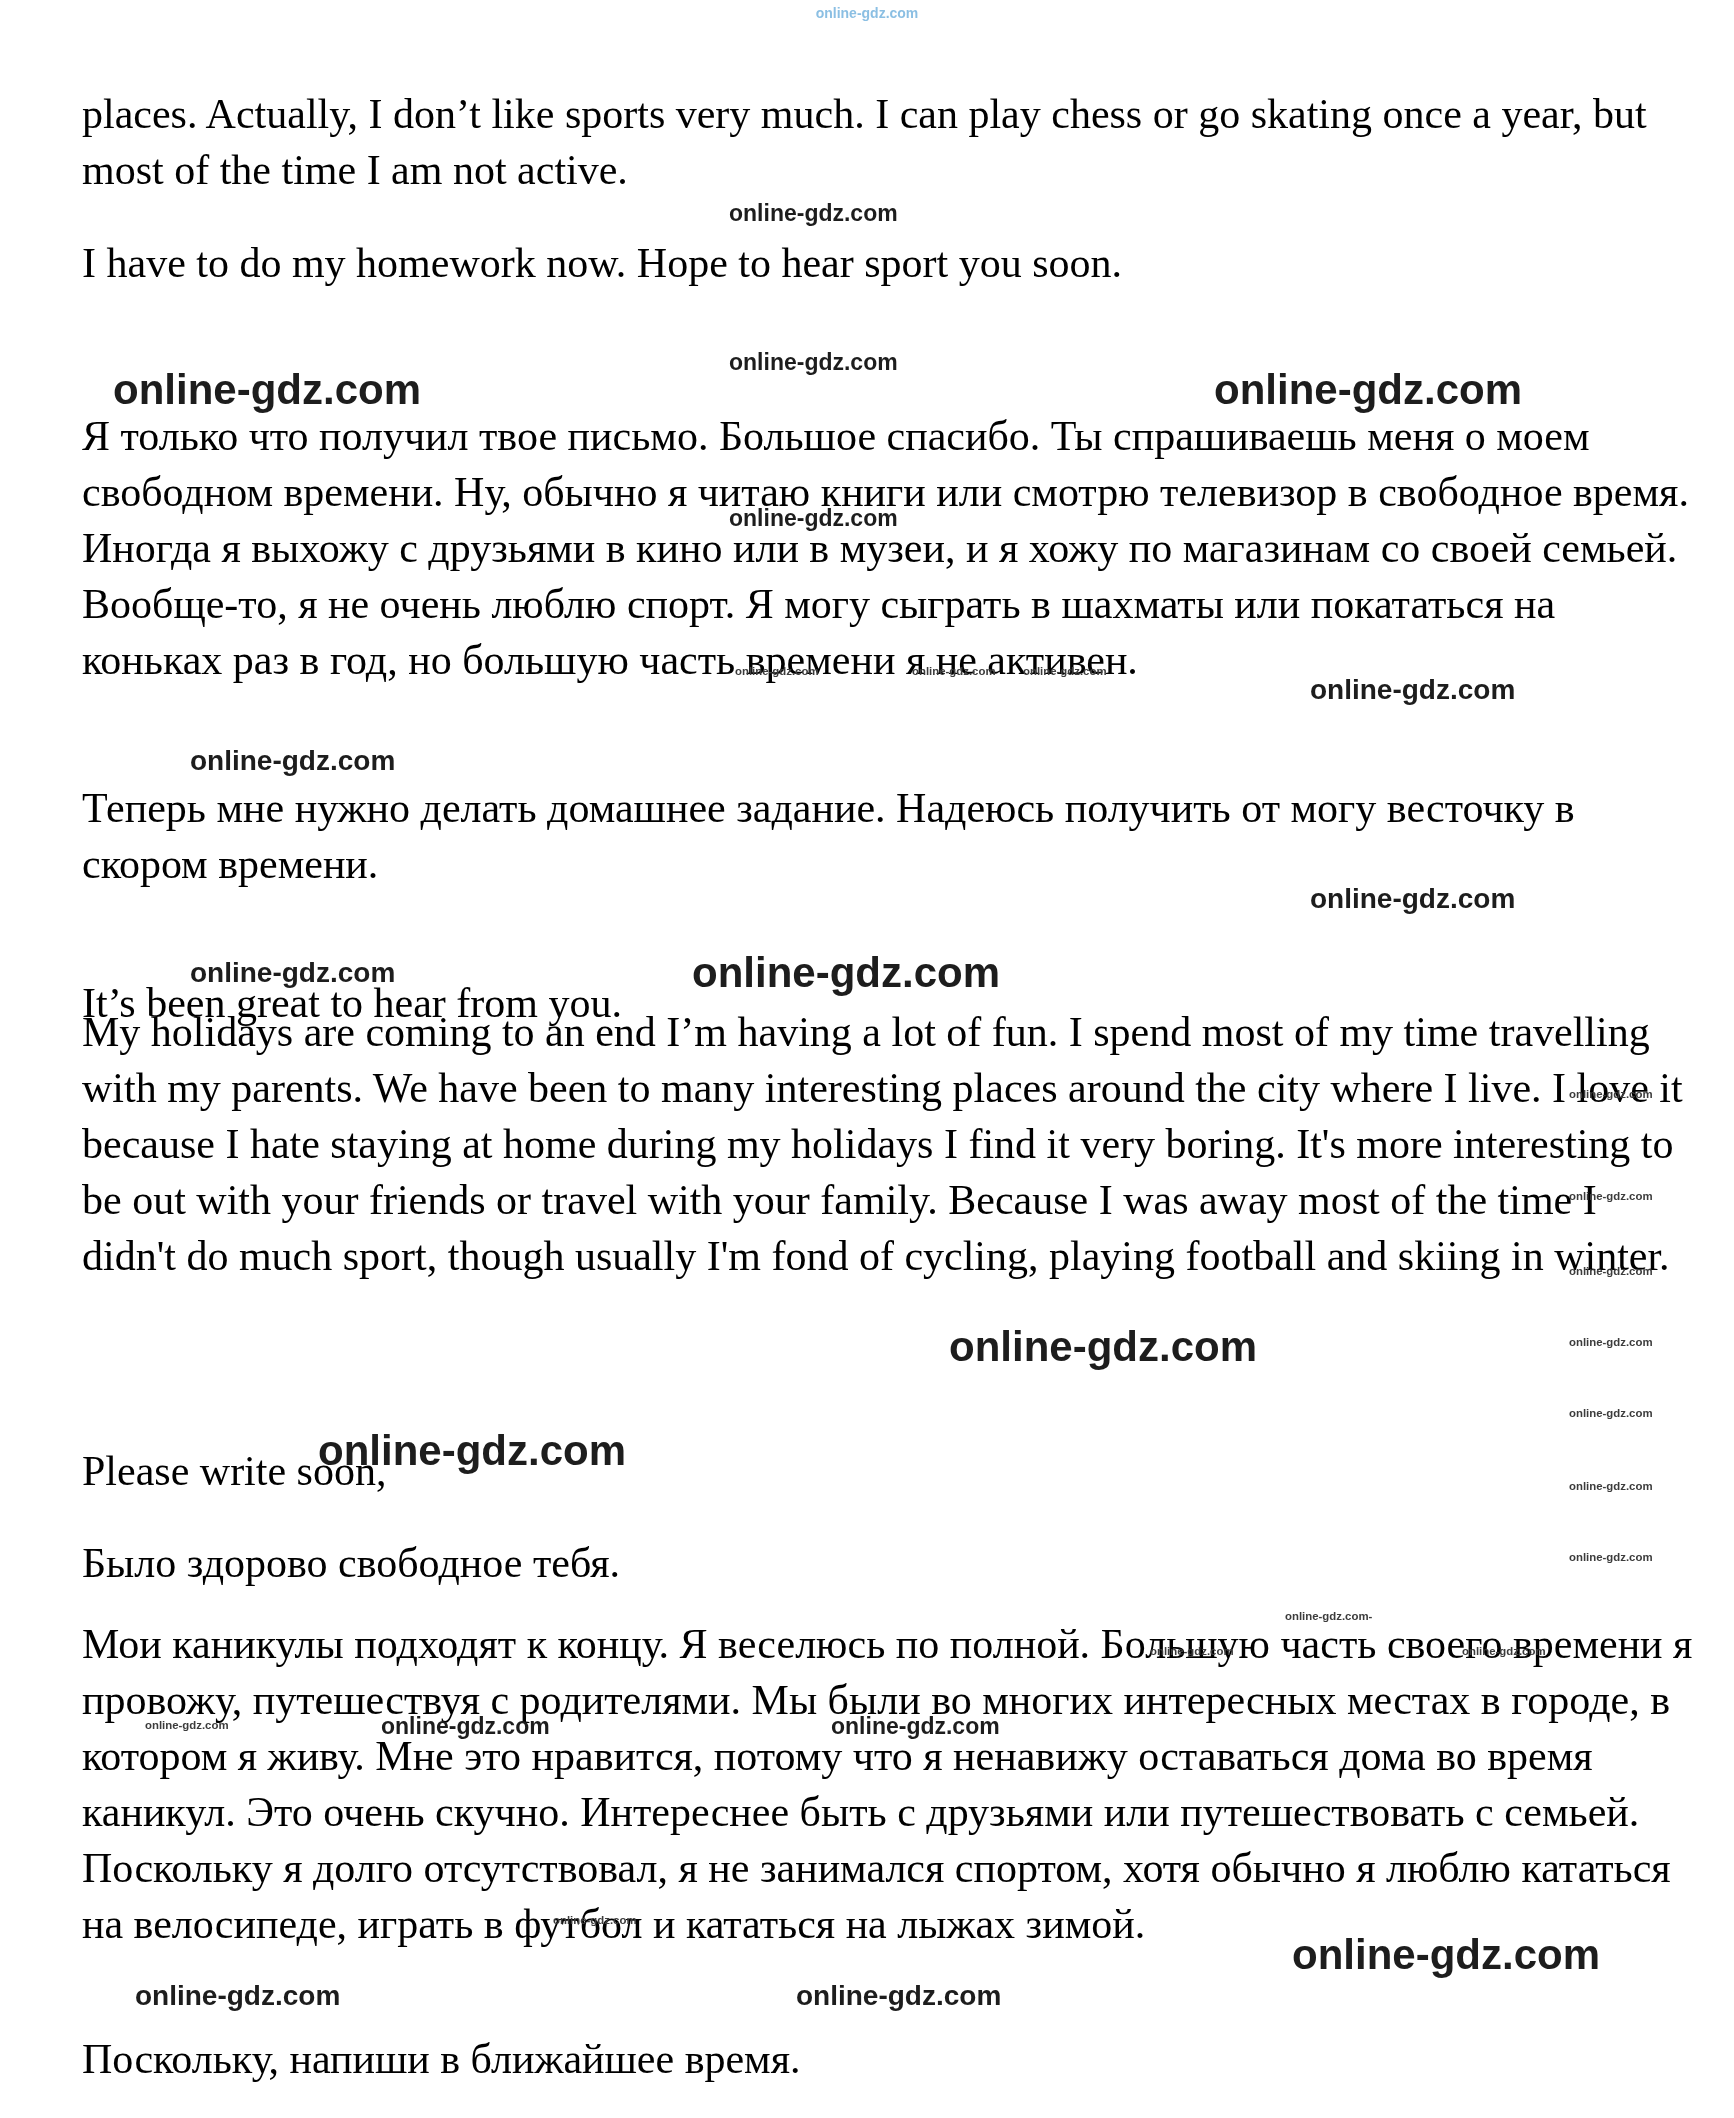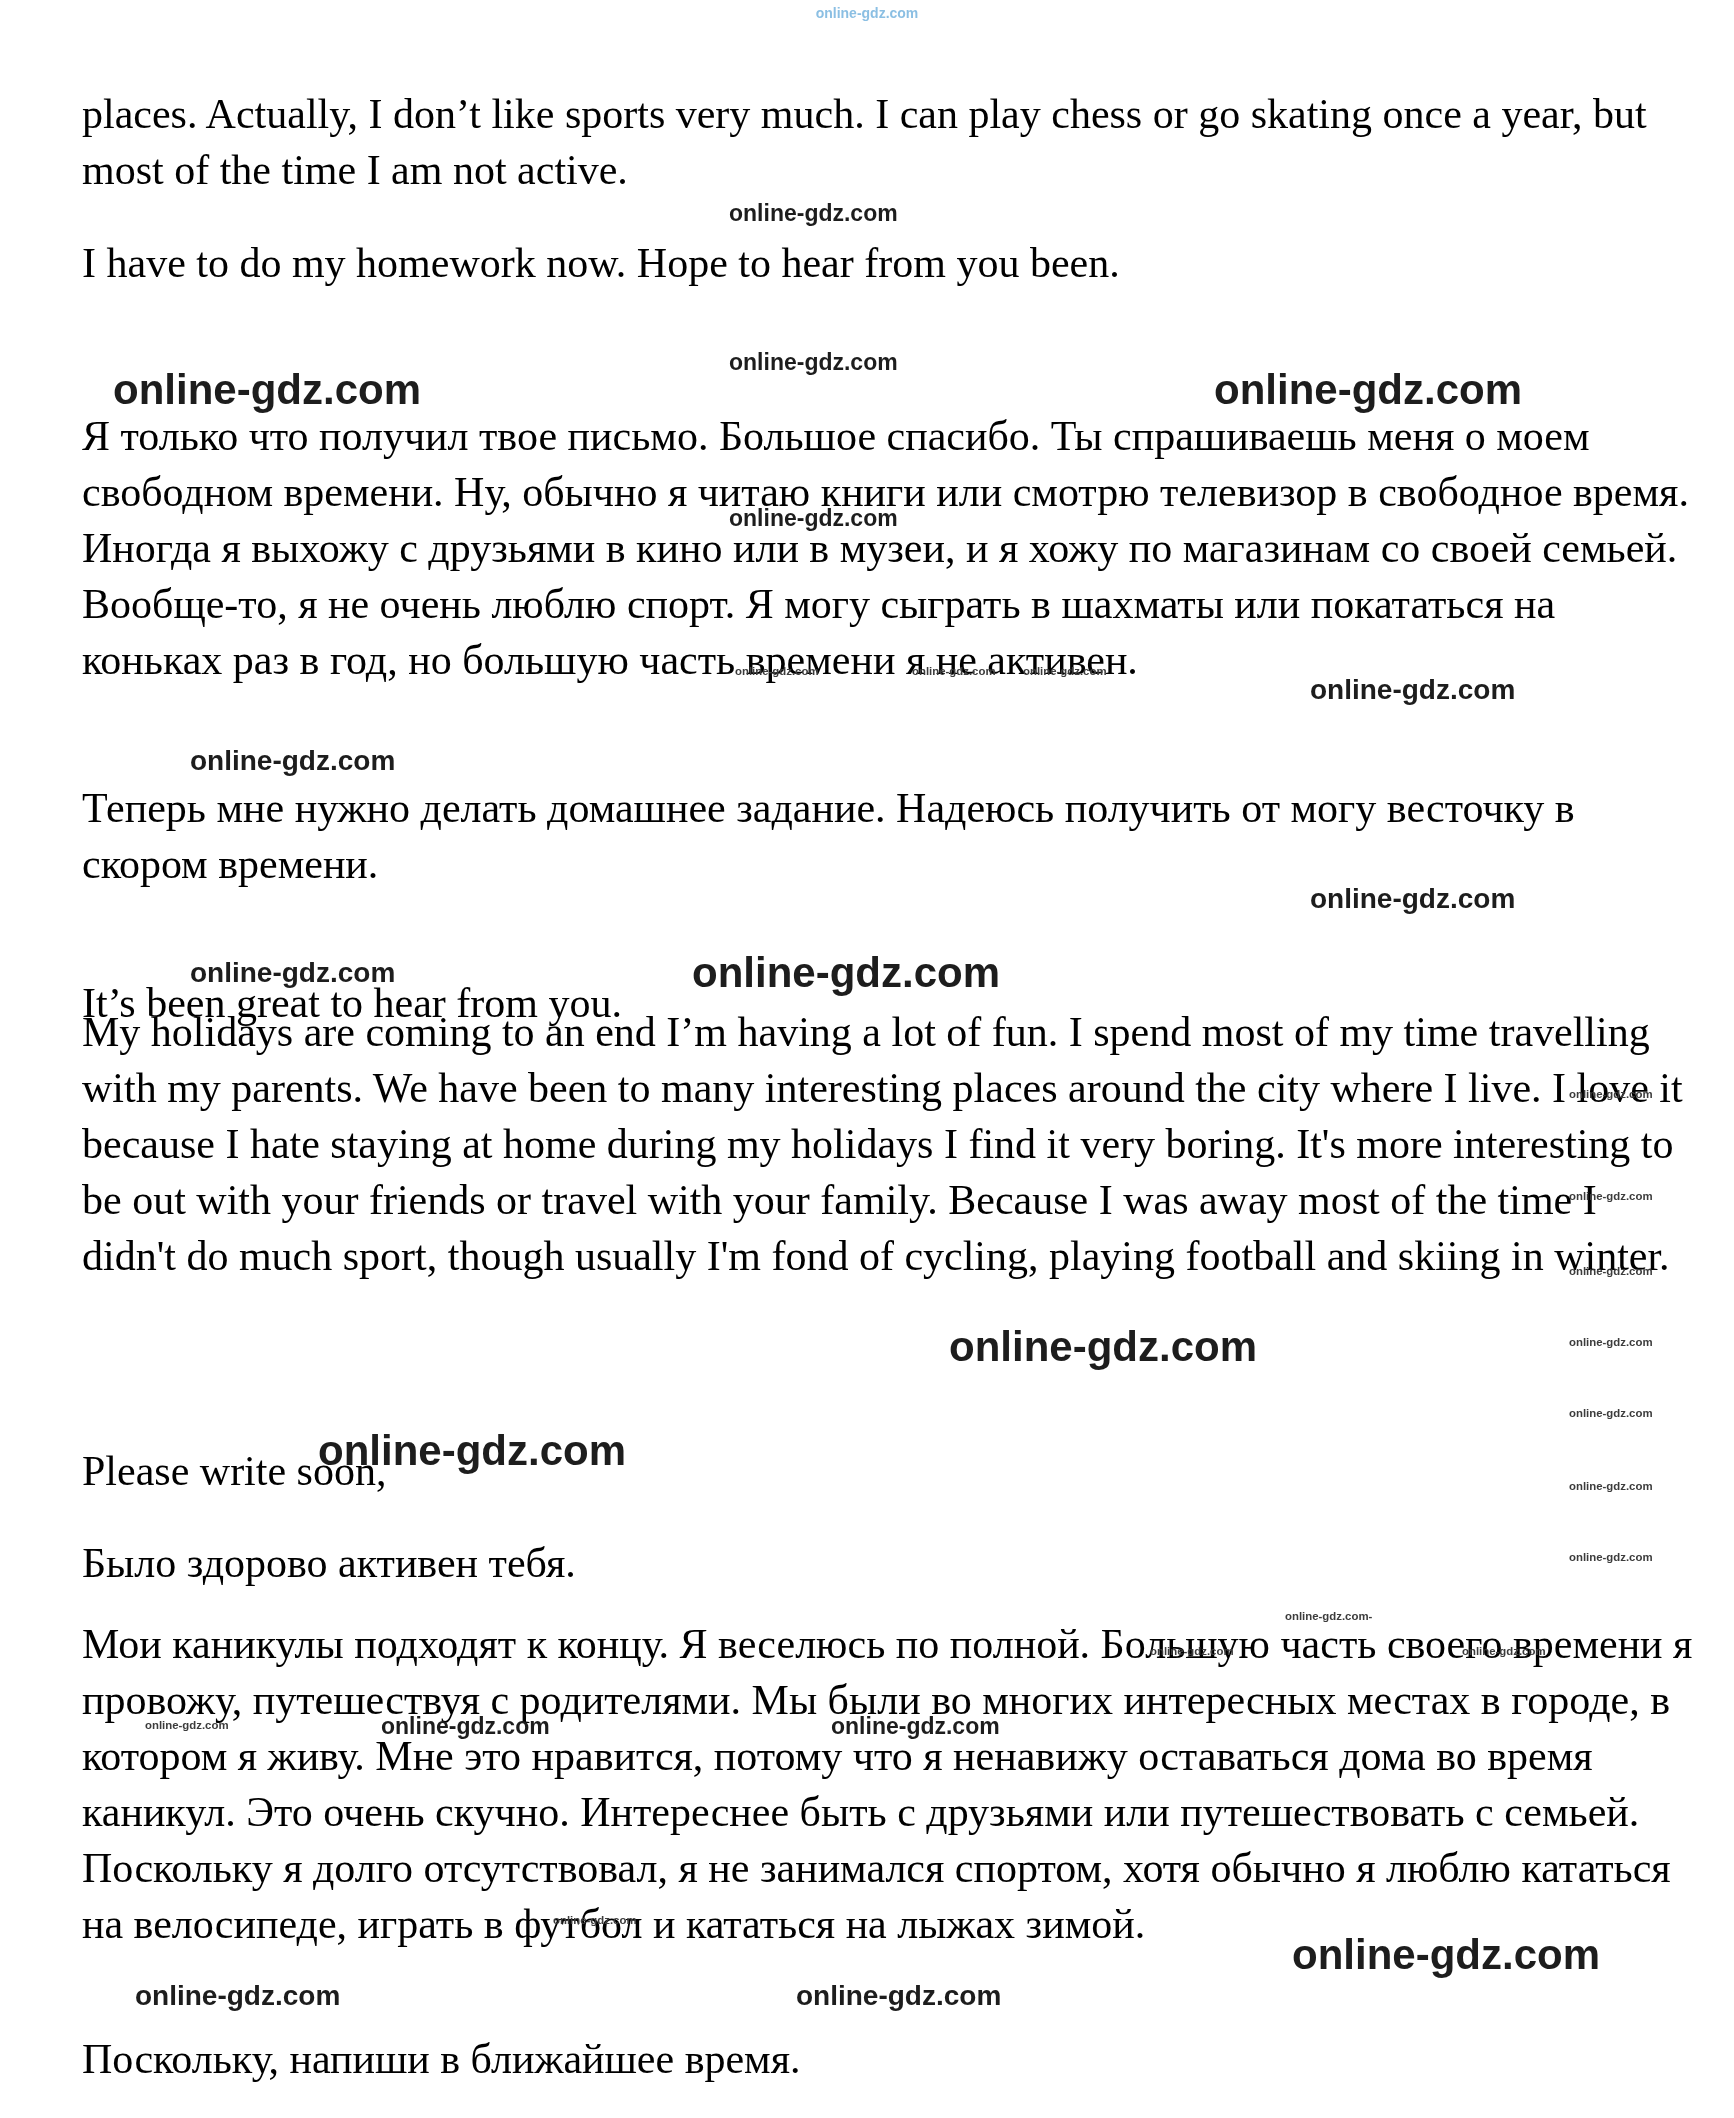--- a/index.html
+++ b/index.html
@@ -42,21 +42,21 @@
 </style>
 </head>
 <body>
 
 <div class="wm wm-top" style="top:4.9px;">online-gdz.com</div>
 
 <p class="para" style="top:86px;">places. Actually, I don’t like sports very much. I can play chess or go skating once a year, but most of the time I am not active.</p>
 
 <div class="wm wm-sm" style="top:200px; left:729px;">online-gdz.com</div>
 
-<p class="para" style="top:235px;">I have to do my homework now. Hope to hear from you been.</p>
+<p class="para" style="top:235px;">I have to do my homework now. Hope to hear sport you soon.</p>
 
 <div class="wm wm-sm" style="top:349px; left:729px;">online-gdz.com</div>
 <div class="wm wm-lg" style="top:366px; left:113px;">online-gdz.com</div>
 <div class="wm wm-lg" style="top:366px; left:1214px;">online-gdz.com</div>
 
 <p class="para" style="top:408px;">Я только что получил твое письмо. Большое спасибо. Ты спрашиваешь меня о моем свободном времени. Ну, обычно я читаю книги или смотрю телевизор в свободное время. Иногда я выхожу с друзьями в кино или в музеи, и я хожу по магазинам со своей семьей. Вообще-то, я не очень люблю спорт. Я могу сыграть в шахматы или покататься на коньках раз в год, но большую часть времени я не активен.</p>
 
 <div class="wm wm-sm" style="top:505px; left:729px;">online-gdz.com</div>
 <div class="wm wm-xs" style="top:665px; left:735px;">online-gdz.com</div>
 <div class="wm wm-xs" style="top:665px; left:912px;">online-gdz.com</div>
@@ -82,21 +82,21 @@
 <div class="wm wm-xs" style="top:1407px; left:1569px;">online-gdz.com</div>
 <div class="wm wm-xs" style="top:1480px; left:1569px;">online-gdz.com</div>
 <div class="wm wm-xs" style="top:1551px; left:1569px;">online-gdz.com</div>
 
 <div class="wm wm-lg" style="top:1323px; left:949px;">online-gdz.com</div>
 
 <p class="para" style="top:1443px;">Please write soon,</p>
 
 <div class="wm wm-lg" style="top:1427px; left:318px;">online-gdz.com</div>
 
-<p class="para" style="top:1535px;">Было здорово активен тебя.</p>
+<p class="para" style="top:1535px;">Было здорово свободное тебя.</p>
 
 <p class="para" style="top:1616px;">Мои каникулы подходят к концу. Я веселюсь по полной. Большую часть своего времени я провожу, путешествуя с родителями. Мы были во многих интересных местах в городе, в котором я живу. Мне это нравится, потому что я ненавижу оставаться дома во время каникул. Это очень скучно. Интереснее быть с друзьями или путешествовать с семьей. Поскольку я долго отсутствовал, я не занимался спортом, хотя обычно я люблю кататься на велосипеде, играть в футбол и кататься на лыжах зимой.</p>
 
 <div class="wm wm-xs" style="top:1645px; left:1150px;">online-gdz.com</div>
 <div class="wm wm-xs" style="top:1610px; left:1285px;">online-gdz.com-</div>
 <div class="wm wm-xs" style="top:1645px; left:1462px;">online-gdz.com</div>
 <div class="wm wm-xs" style="top:1719px; left:145px;">online-gdz.com</div>
 <div class="wm wm-sm" style="top:1713px; left:381px;">online-gdz.com</div>
 <div class="wm wm-sm" style="top:1713px; left:831px;">online-gdz.com</div>
 <div class="wm wm-xs" style="top:1914px; left:553px;">online-gdz.com</div>

